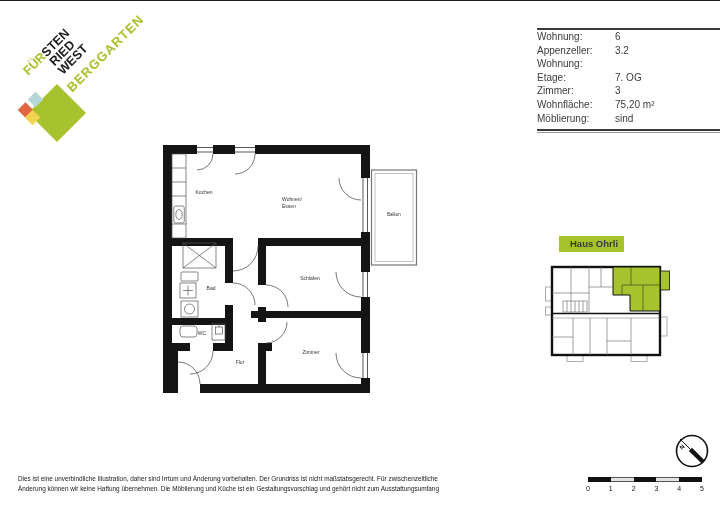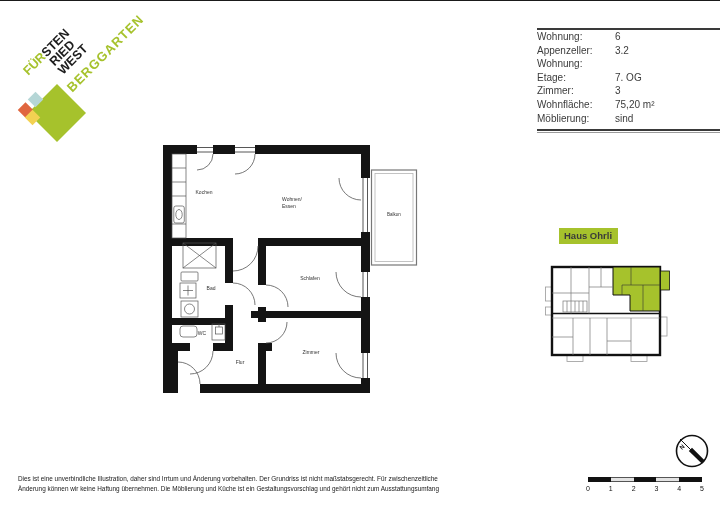--- a/index.html
+++ b/index.html
@@ -13,22 +13,22 @@
   
   .details{left:537px;top:28px;width:200px;border-top:2px solid #3a3a3a;padding-top:0;
            color:#3b3b3b;font-size:10px;}
   .drow{display:flex;line-height:13.6px;}
   .dlbl{width:78px;flex:none;}
   .dval{flex:1;}
   .rule1{margin-top:4px;height:2px;background:#3a3a3a;}
   .rule2{margin-top:1px;height:1px;background:#9c9c9c;}
 
   
-  .badge{left:559px;top:228px;background:#a6c22c;color:#3a3a3a;font-size:9.5px;
-         font-weight:bold;padding:2px 6px 3px 5px;}
+  .badge{left:559px;top:236px;background:#a6c22c;color:#3a3a3a;font-size:9.5px;
+         font-weight:bold;padding:2px 6px 3px 11px;}
 
   
   .footer{left:18px;top:474px;width:500px;font-size:6.4px;line-height:9.6px;color:#191919;}
 
   
   .scalebar{left:583px;top:477px;width:126px;height:20px;}
   .bar{position:absolute;left:5px;top:0;width:114px;height:5px;display:flex;}
   .seg{flex:1;height:5px;background:#111;}
   .seg.light{background:#e3e3e3;height:3px;border-top:1px solid #555;border-bottom:1px solid #555;}
   .ticks span{position:absolute;top:8px;font-size:7px;color:#111;transform:translateX(-50%);}

